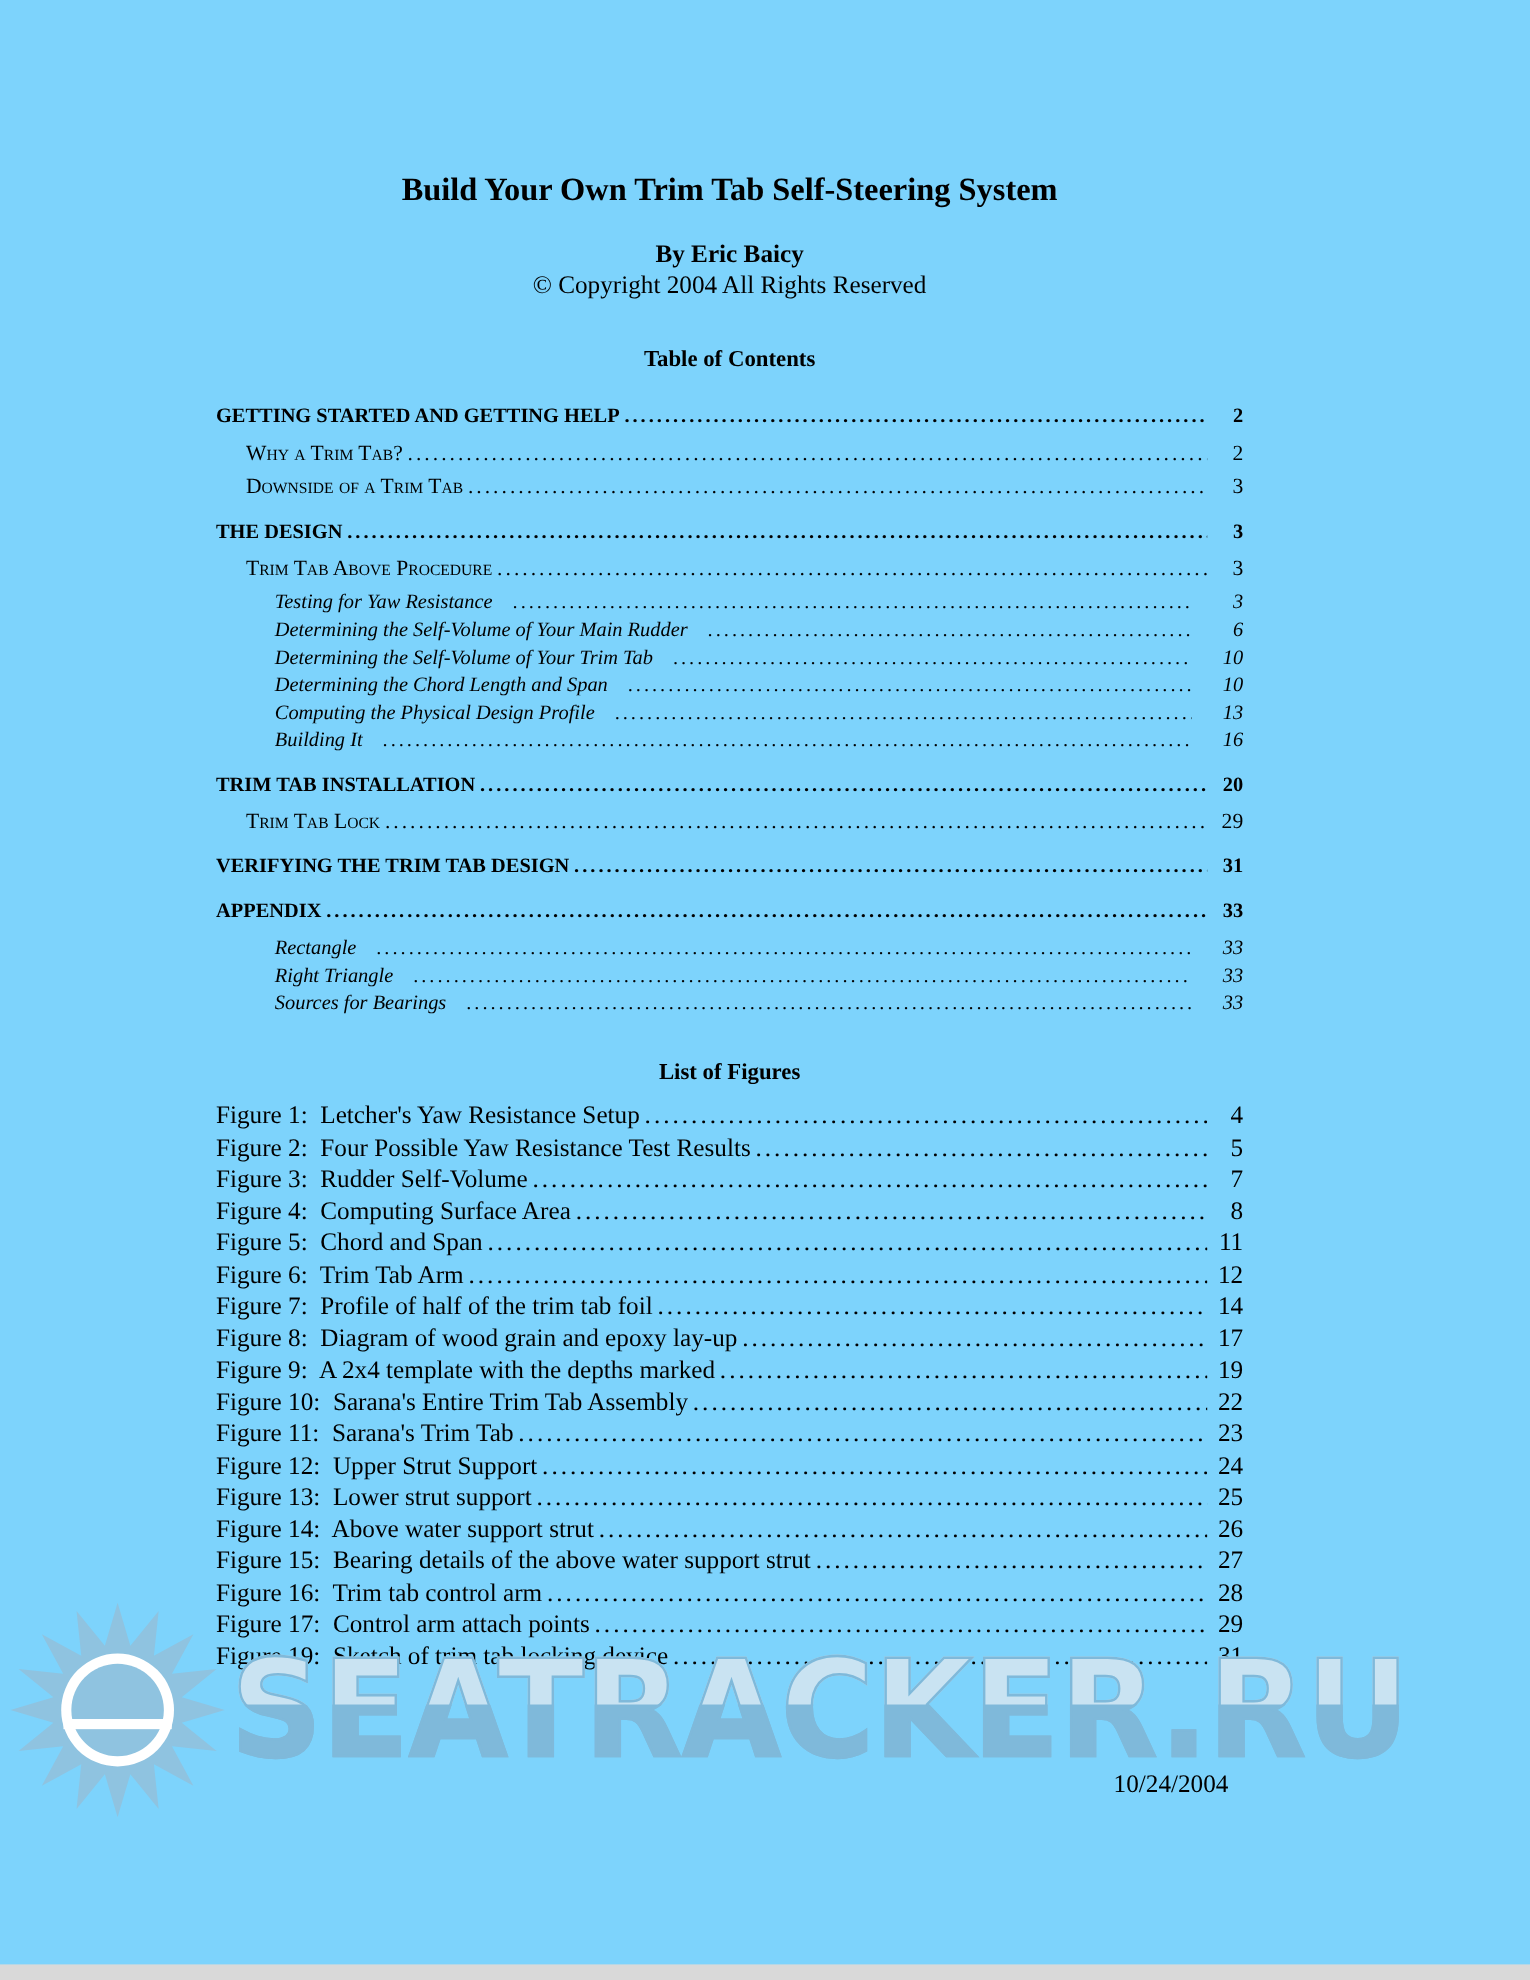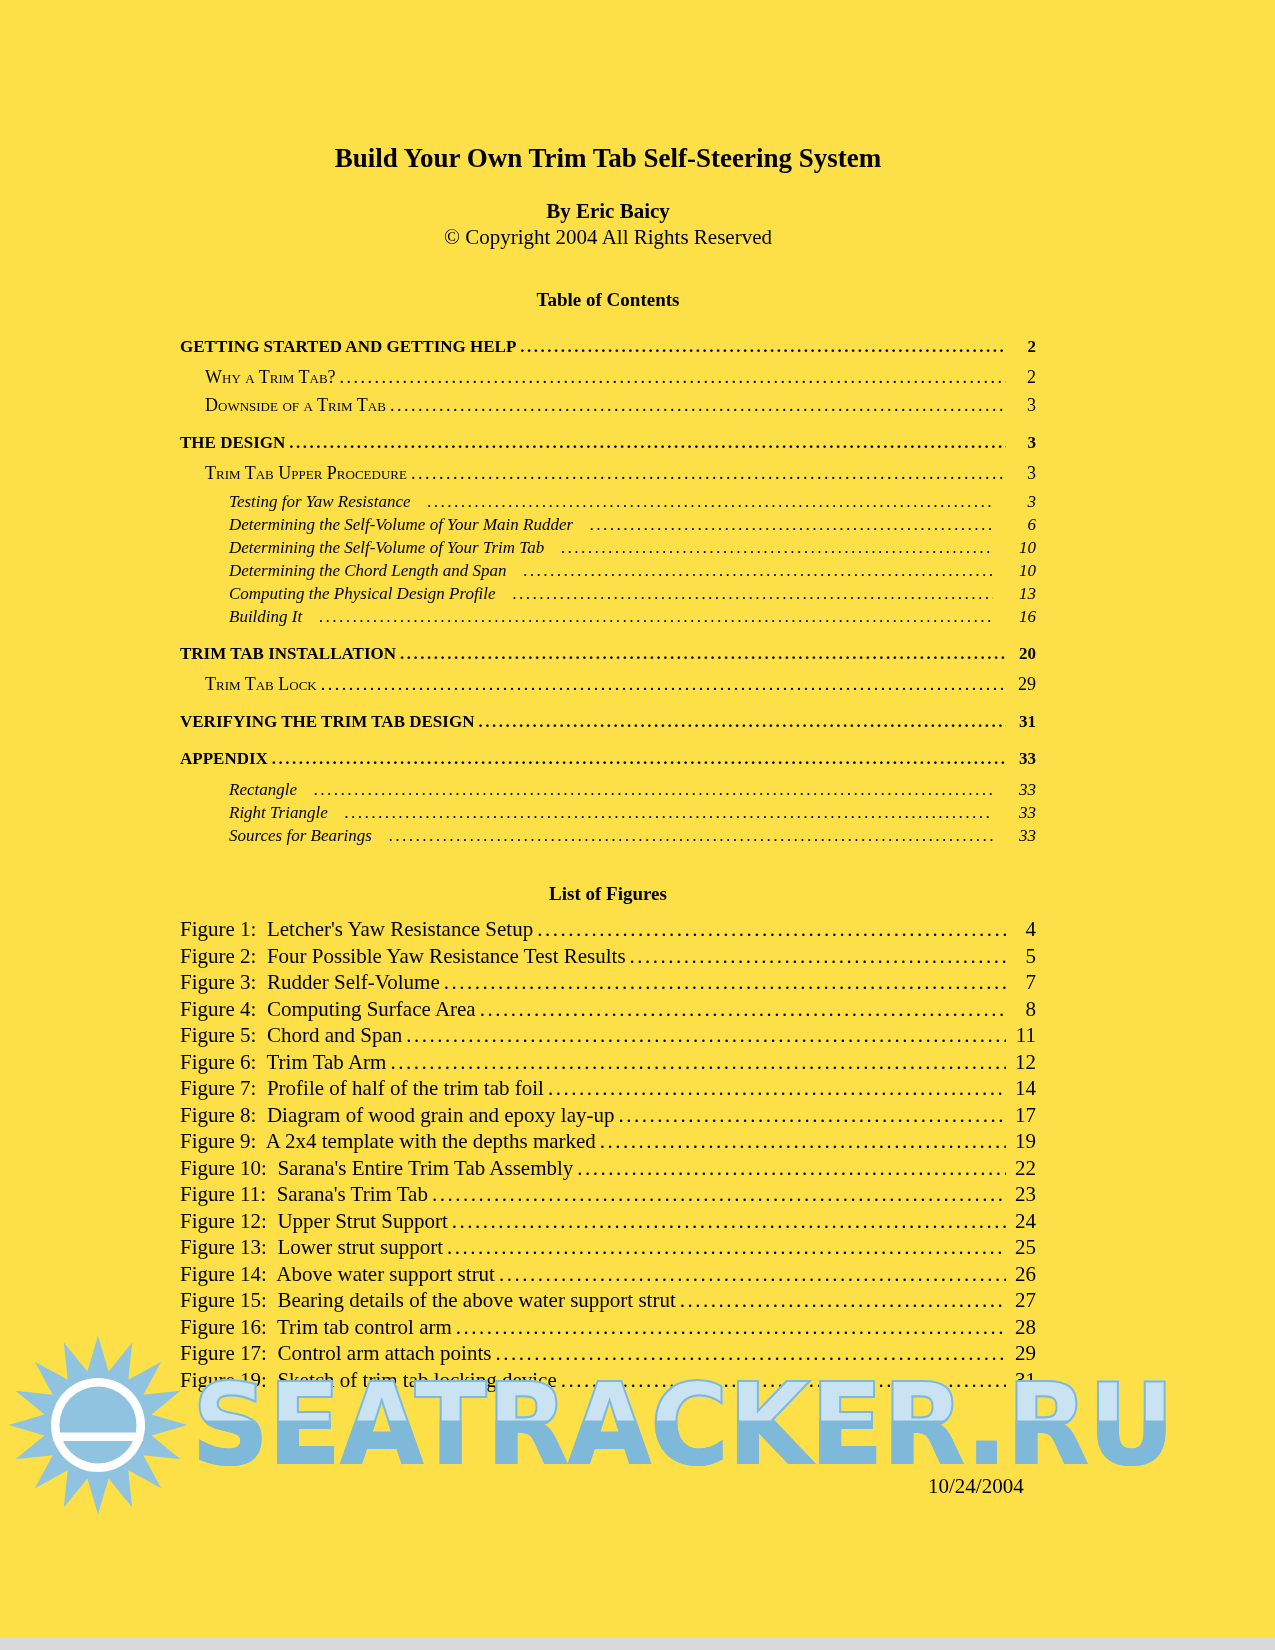--- a/index.html
+++ b/index.html
@@ -1,21 +1,21 @@
 <!DOCTYPE html>
 <html><head>
 <meta charset="utf-8">
 <style>
   * { margin:0; padding:0; box-sizing:border-box; }
   html,body { background:#ffffff; }
   body {
     width:1275px; height:1650px; position:relative; overflow:hidden;
     font-family:"Liberation Serif", serif; color:#000;
   }
-  .page { position:relative; width:1275px; height:1650px; background:#fde047; }
+  .page { position:relative; width:1275px; height:1650px; background:#7dd3fc; }
 
   .content { position:absolute; left:180px; top:0; width:856px; }
 
   .doc-header { text-align:center; padding-top:142px; }
   .doc-title  { font-size:27px; font-weight:bold; line-height:32px; }
   .byline     { margin-top:24px; font-size:21px; font-weight:bold; line-height:26px; }
   .copyright  { font-size:21px; line-height:27px; }
 
   .section-heading { text-align:center; font-size:19px; font-weight:bold; line-height:30px; }
   .toc-heading     { margin-top:34px; }
@@ -84,21 +84,21 @@
           <span class="entry-label">Downside of a Trim Tab</span>
           <span class="dots"></span>
           <span class="pgnum">3</span>
         </div>
         <div class="toc-row level-1">
           <span class="entry-label">THE DESIGN</span>
           <span class="dots"></span>
           <span class="pgnum">3</span>
         </div>
         <div class="toc-row level-2">
-          <span class="entry-label">Trim Tab Upper Procedure</span>
+          <span class="entry-label">Trim Tab Above Procedure</span>
           <span class="dots"></span>
           <span class="pgnum">3</span>
         </div>
         <div class="toc-row level-3">
           <span class="entry-label">Testing for Yaw Resistance</span>
           <span class="dots"></span>
           <span class="pgnum">3</span>
         </div>
         <div class="toc-row level-3">
           <span class="entry-label">Determining the Self-Volume of Your Main Rudder</span>

